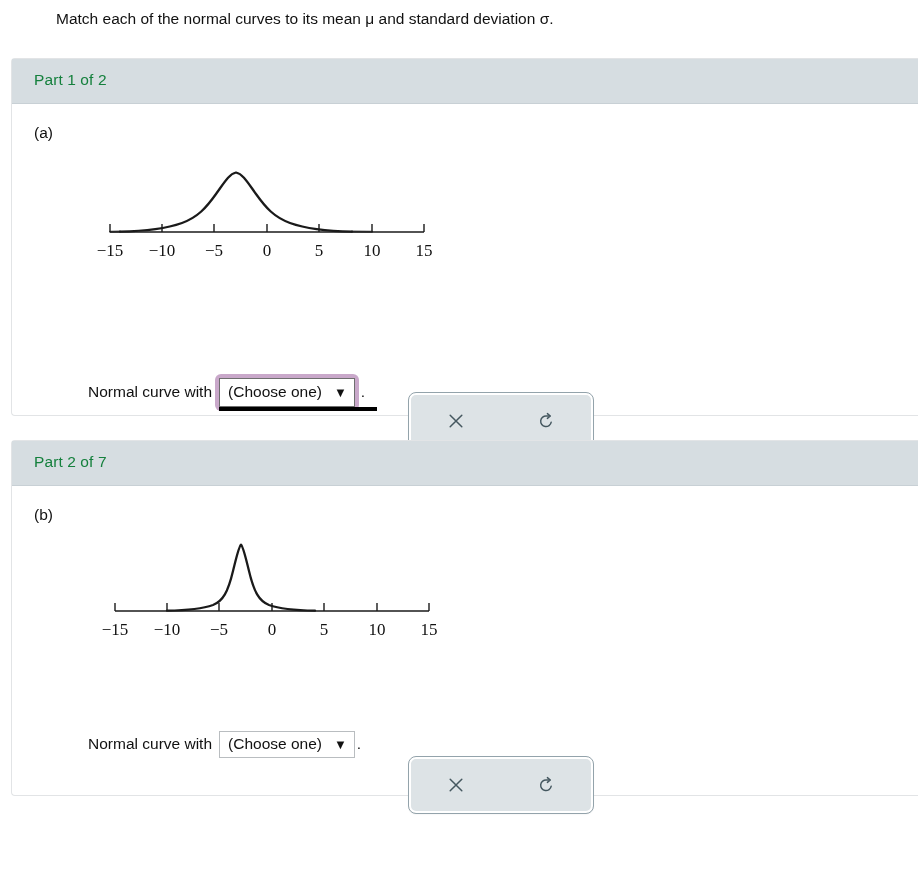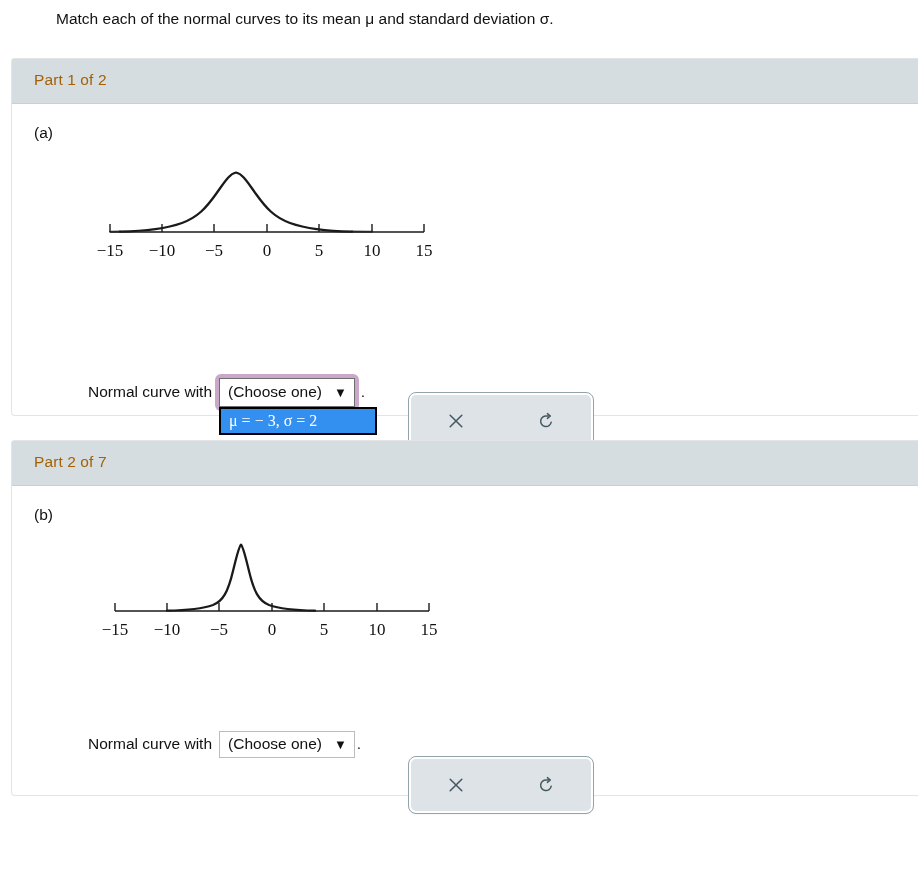--- a/index.html
+++ b/index.html
@@ -50,21 +50,21 @@
     height: 45px;
     background: #d6dde1;
     border-bottom: 1px solid #c8d0d5;
     box-sizing: border-box;
   }
   .panel-header-title {
     position: absolute;
     left: 22px;
     top: 12px;
     font-size: 15.5px;
-    color: #a16207;
+    color: #15803d;
     letter-spacing: .1px;
   }
 
   .panel-body {
     position: absolute;
     left: 0;
     top: 45px;
     width: 907px;
   }
 
@@ -234,21 +234,20 @@
     <div class="answer-row" style="left:36px; top:268px;">
       <span class="answer-text">Normal curve with</span>
 
       <span class="select-wrap focused">
         <span class="select-box">
           <span>(Choose one)</span>
           <span class="select-caret">▼</span>
         </span>
 
         <span class="dropdown-list">
-          <span class="dropdown-item selected" style="display:block;">μ = − 3,  σ = 2</span>
         </span>
       </span>
 
       <span class="period">.</span>
     </div>
 
     <div class="btn-group" style="left:397px; top:289px;">
       <span class="btn-cell">
         <svg width="18" height="18" viewBox="0 0 18 18">
           <path d="M3.2,3.2 L14.8,14.8 M14.8,3.2 L3.2,14.8" stroke="#44575f" stroke-width="1.5" fill="none" stroke-linecap="round"></path>

